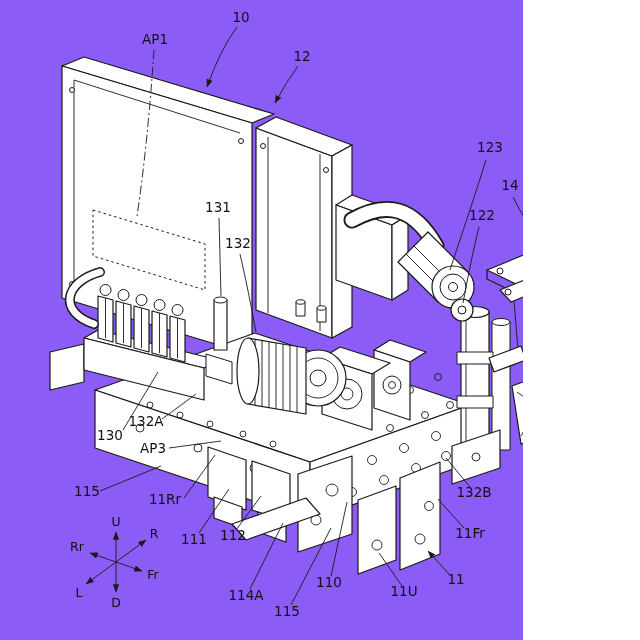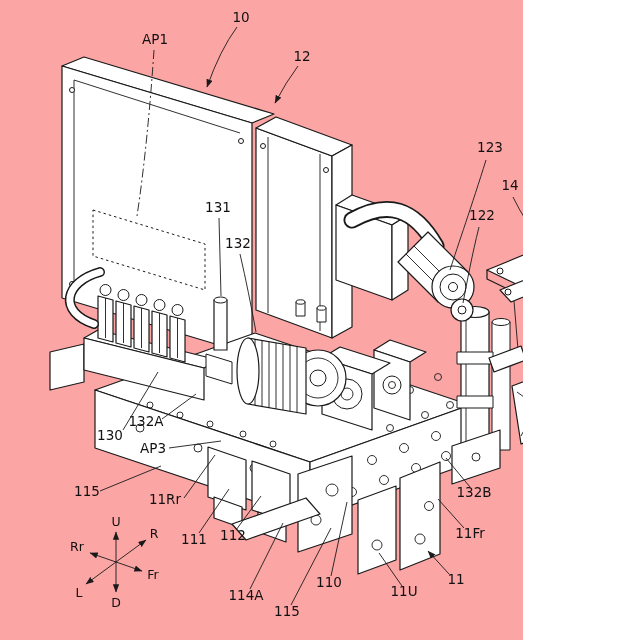--- a/index.html
+++ b/index.html
@@ -1,17 +1,17 @@
 <!DOCTYPE html>
 <html><head>
 <meta charset="utf-8">
 <style>
   html,body{margin:0;padding:0;background:#ffffff;}
   .figure-page{
-    position:relative;width:523px;height:640px;background:#fca5a5;
+    position:relative;width:523px;height:640px;background:#8b5cf6;
     overflow:hidden;font-family:"DejaVu Sans",sans-serif;
   }
   svg{display:block;}
   .fw{fill:#ffffff;stroke:#1a1a1a;stroke-width:1.2;stroke-linejoin:round;}
   .fwt{fill:#ffffff;stroke:#1a1a1a;stroke-width:1;stroke-linejoin:round;}
   .ln{fill:none;stroke:#1a1a1a;stroke-width:1.2;stroke-linejoin:round;stroke-linecap:round;}
   .thin{fill:none;stroke:#1a1a1a;stroke-width:0.9;}
   .leader{fill:none;stroke:#1a1a1a;stroke-width:0.9;}
   .dotted{fill:none;stroke:#1a1a1a;stroke-width:1;stroke-dasharray:2.5 3;}
   .dashdot{fill:none;stroke:#1a1a1a;stroke-width:0.9;stroke-dasharray:9 3 2 3;}

